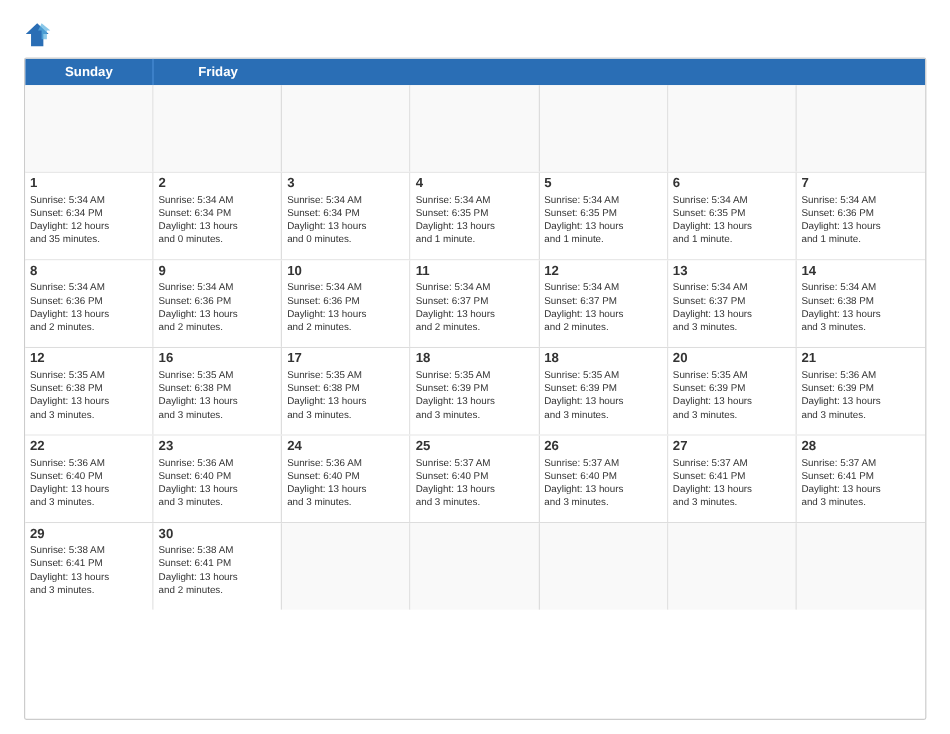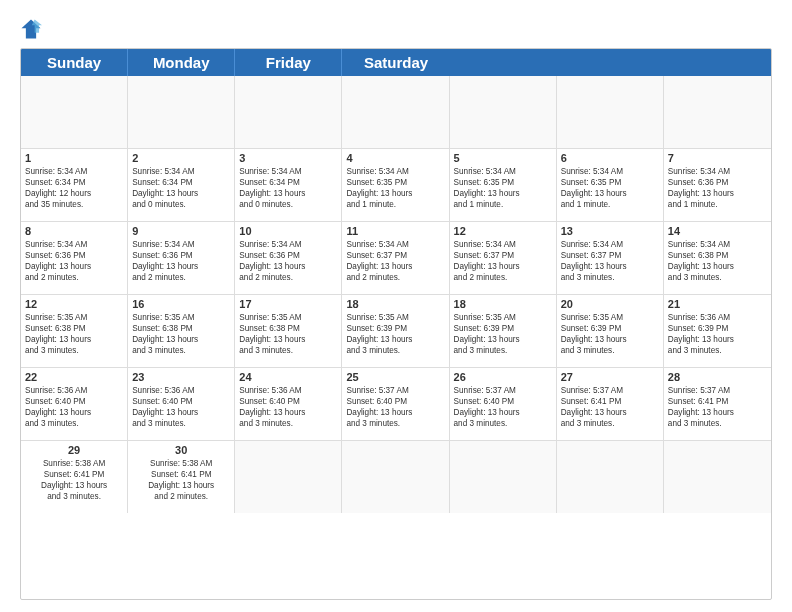--- a/index.html
+++ b/index.html
@@ -64,39 +64,39 @@
       border-radius: 2px;
       overflow: hidden;
     }
     .cal-header {
       display: grid;
       grid-template-columns: repeat(7, 1fr);
       background: #2a6eb5;
     }
     .cal-header-cell {
       color: #fff;
-      font-size: 15px;
+      font-size: 11px;
       font-weight: bold;
       text-align: center;
       padding: 5px 2px;
       border-right: 1px solid #4a8ed5;
     }
     .cal-header-cell:last-child { border-right: none; }
     .cal-body {
       display: flex;
       flex-direction: column;
       flex: 1;
     }
     .cal-row {
       display: grid;
       grid-template-columns: repeat(7, 1fr);
       border-bottom: 1px solid #ddd;
       flex: 1;
     }
-    .cal-row:last-child { border-bottom: none; text-align: center; }
+    .cal-row:last-child { border-bottom: none; }
     .cal-cell {
       border-right: 1px solid #ddd;
       padding: 3px 4px;
       font-size: 8.5px;
       color: #333;
       min-height: 72px;
       vertical-align: top;
       background: #fff;
     }
     .cal-cell:last-child { border-right: none; }
@@ -134,23 +134,21 @@
     </div>
     <div class="title-area">
       <div class="month-title"></div>
       <div class="location"></div>
     </div>
   </div>
 
   <div class="calendar">
     <div class="cal-header">
     <div class="cal-header-cell">Sunday</div>
-        <div class="cal-header-cell">Monday</div>
         <div class="cal-header-cell">Friday</div>
-        <div class="cal-header-cell">Saturday</div>
       </div>
     <div class="cal-body">
     <div class="cal-row">
           <div class="cal-cell empty"></div>
           <div class="cal-cell empty"></div>
           <div class="cal-cell empty"></div>
           <div class="cal-cell empty"></div>
           <div class="cal-cell empty"></div>
           <div class="cal-cell empty"></div>
           <div class="cal-cell empty"></div>

